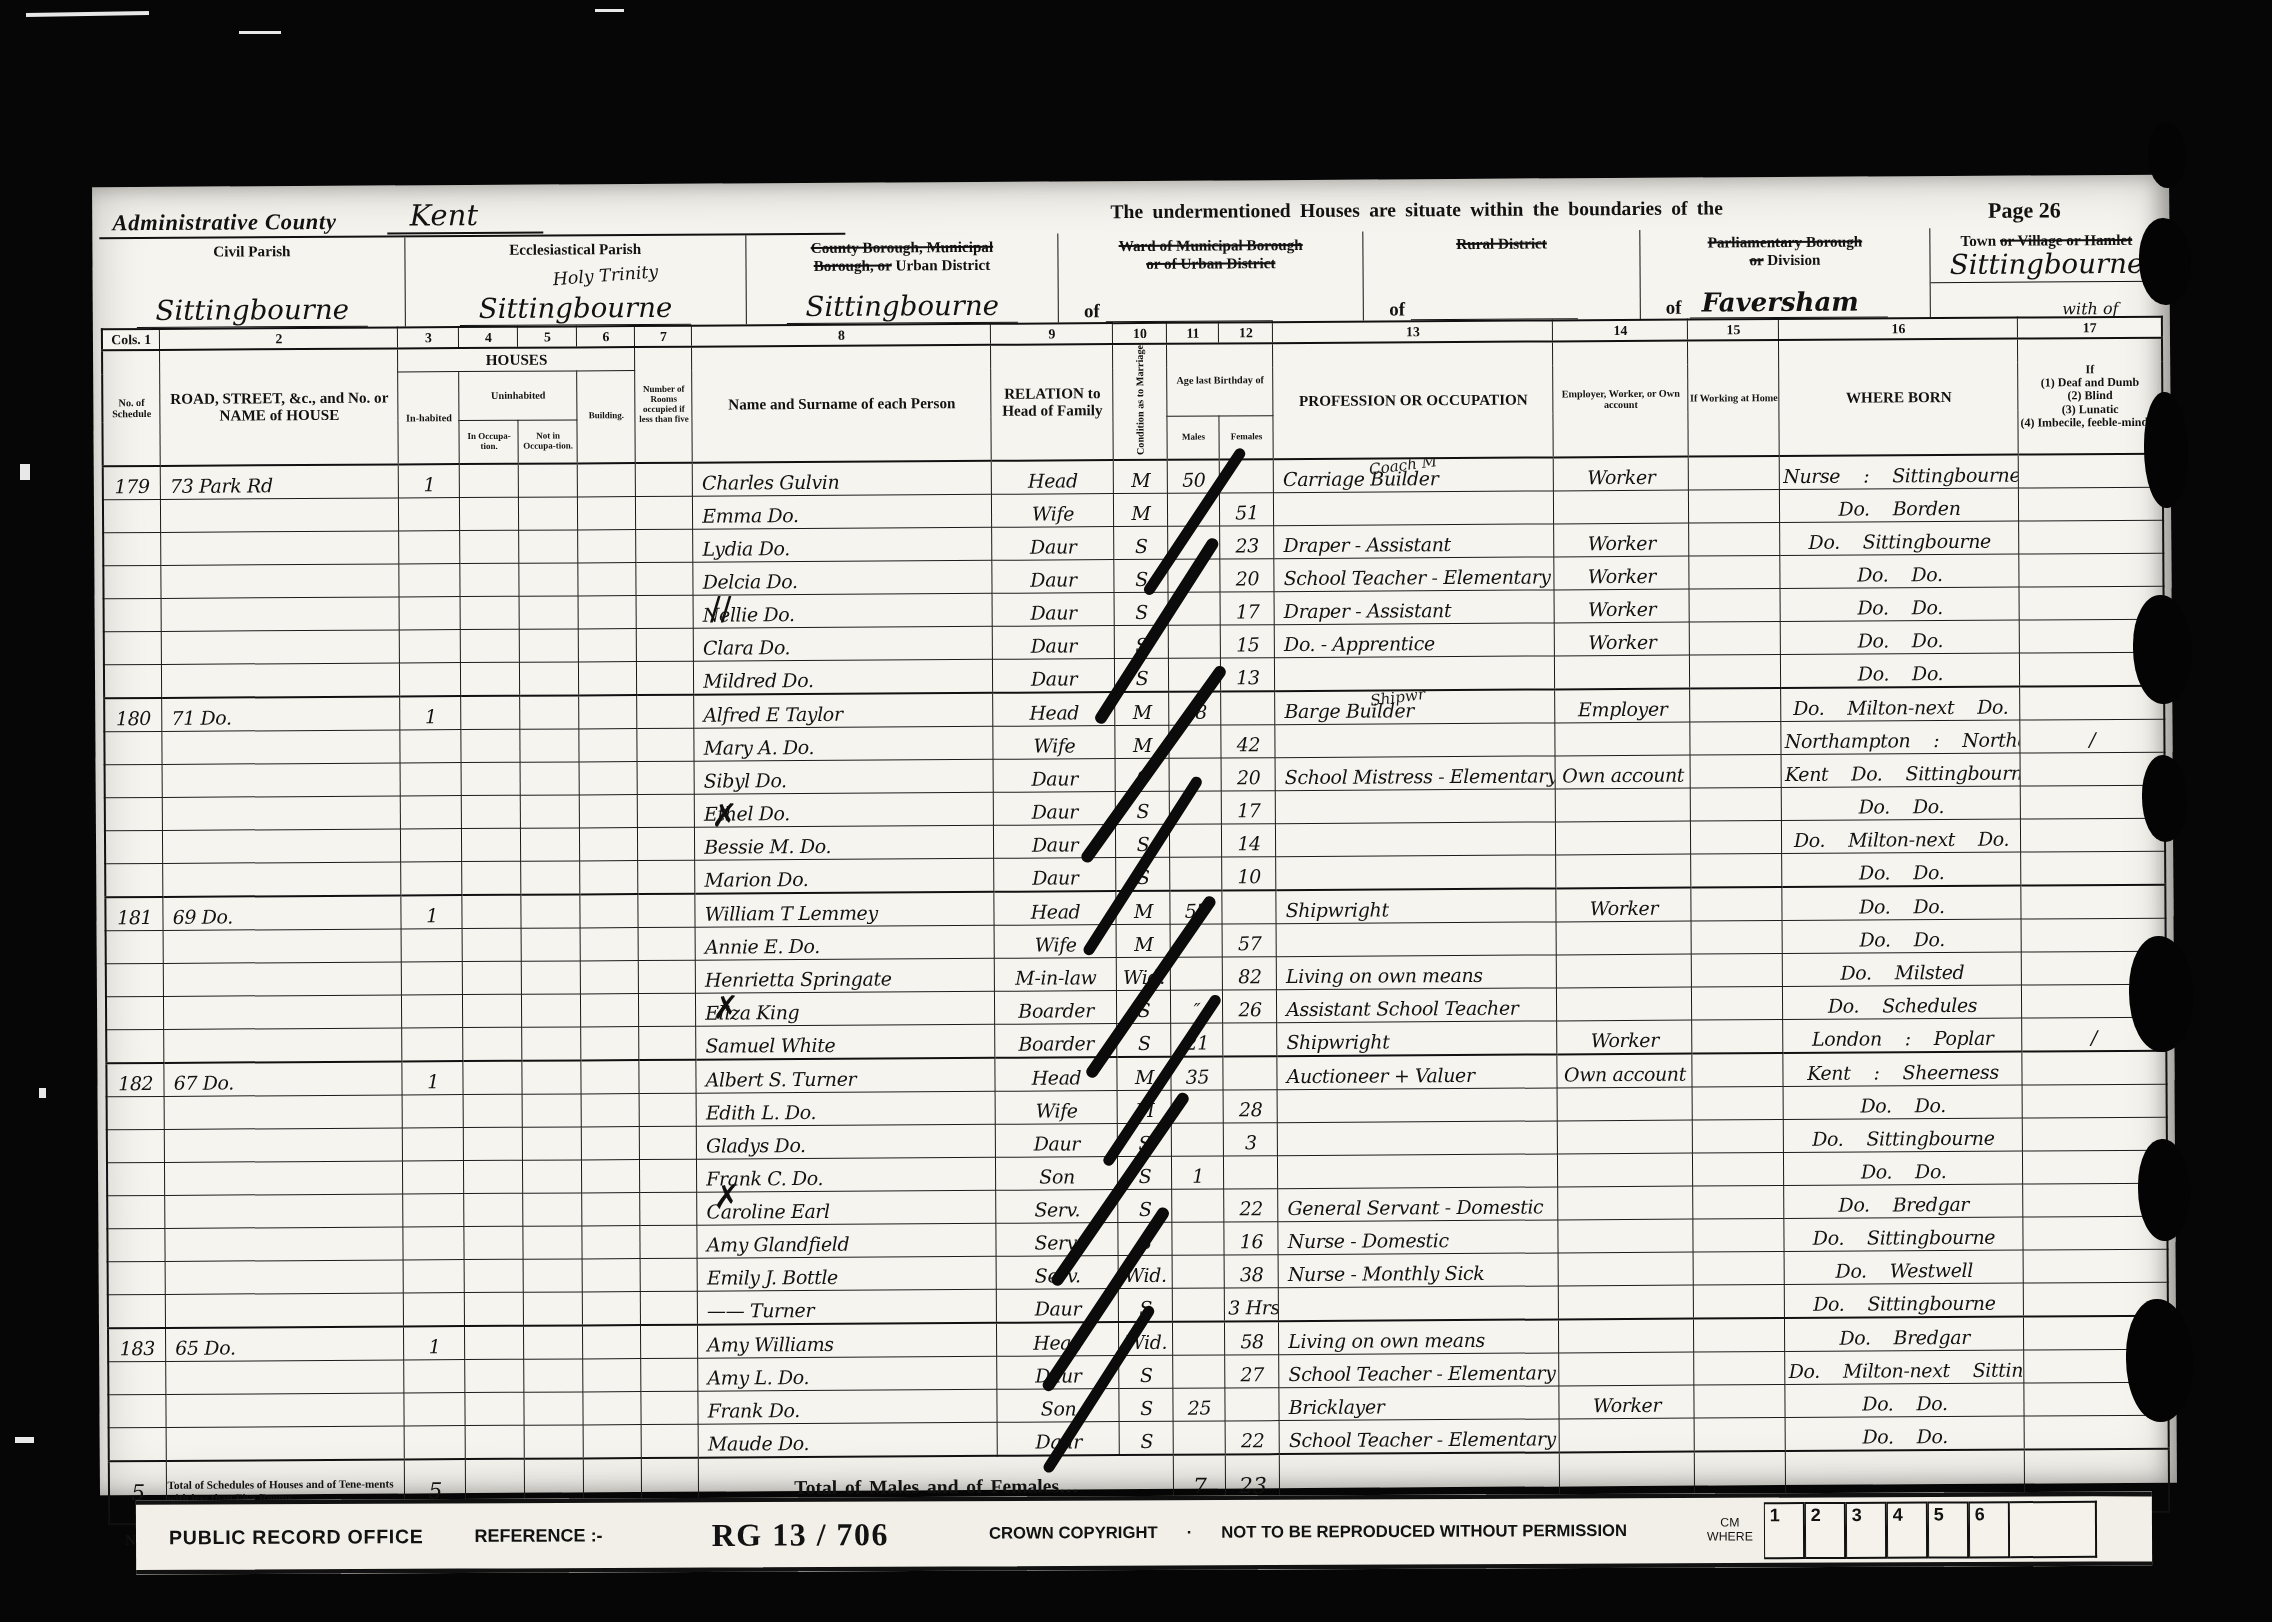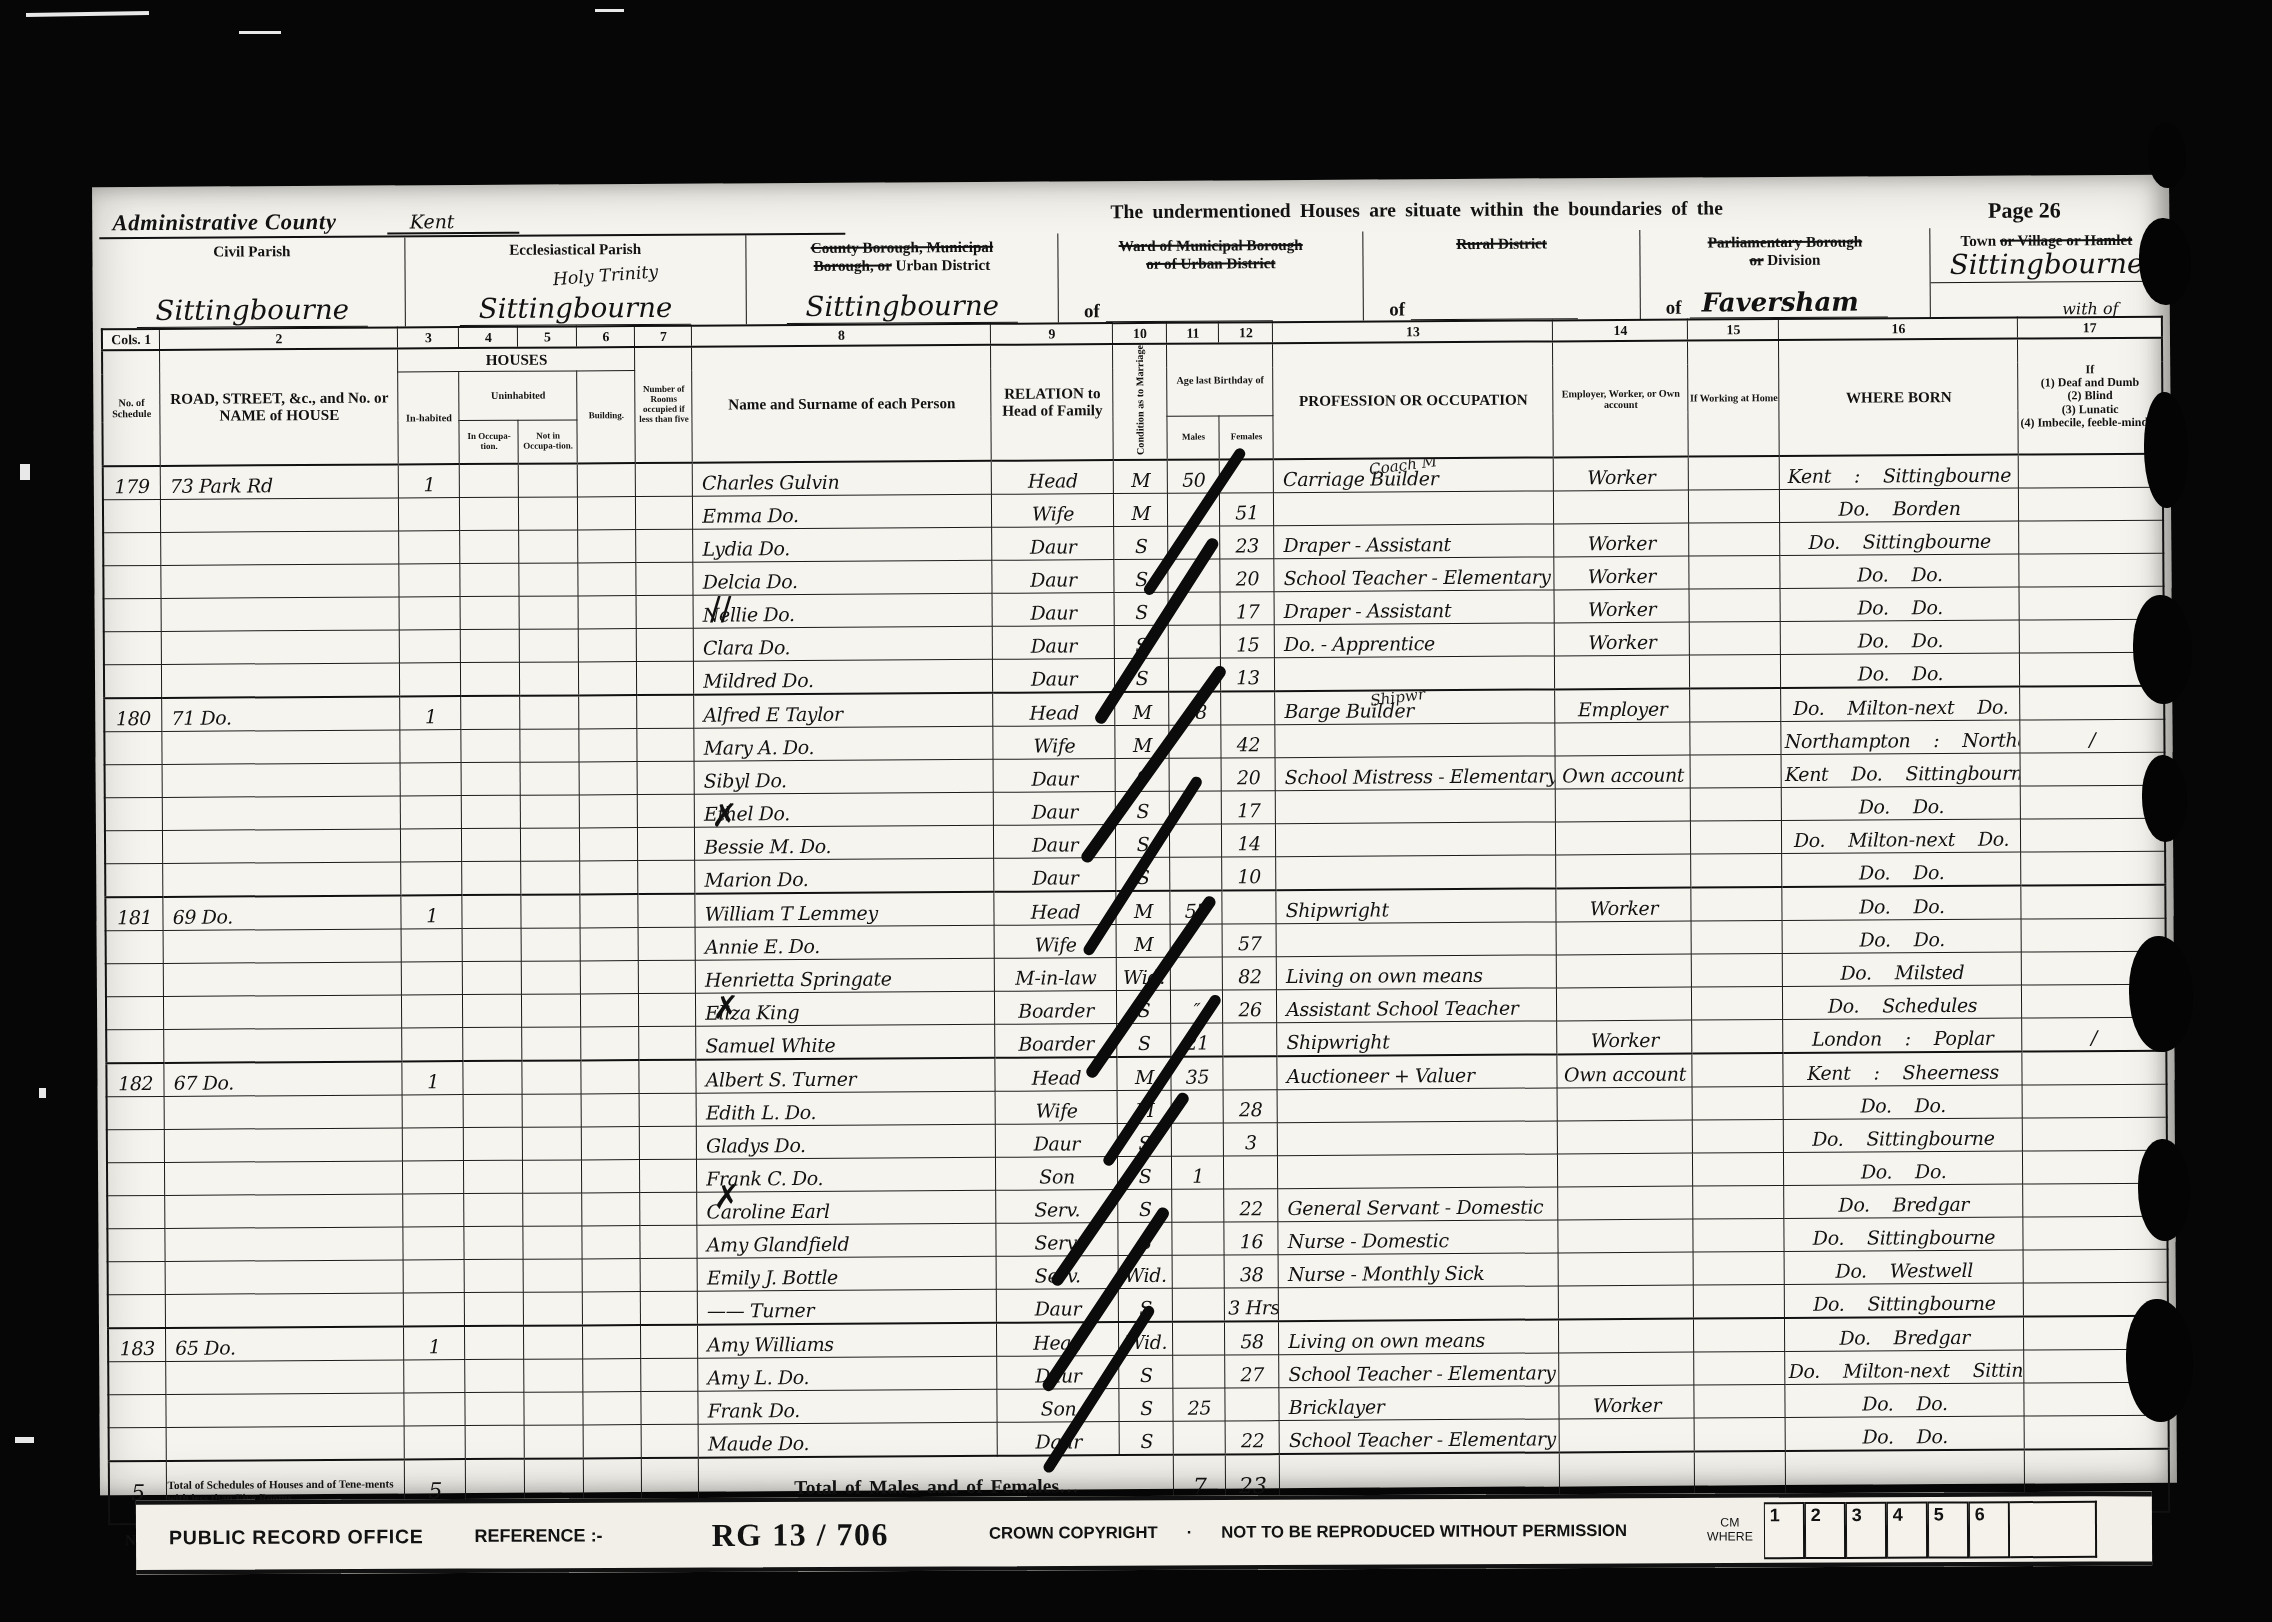--- a/index.html
+++ b/index.html
@@ -10,21 +10,21 @@
   .blob{position:absolute;background:#040404;border-radius:46% 54% 48% 52%;}
   
   .sheet{position:absolute;left:96px;top:181px;width:2077px;height:1308px;background:#f6f4ee;
          transform:rotate(-0.35deg);box-shadow:inset 0 0 51px rgba(0,0,0,.22), inset -10.2px 0 19px rgba(0,0,0,.28);}
   .sheet-inner{position:absolute;inset:0 7.3px 0 7.3px;}
   
   .header-top{display:flex;height:52px;align-items:flex-end;}
   .admin-zone{width:733px;border-bottom:2.9px double #111;display:flex;align-items:flex-end;padding:0 0 1.5px 13px;}
   .admin-label{font-weight:bold;font-style:italic;font-size:22.5px;letter-spacing:0.7px;}
   .hw{font-family:"DejaVu Serif",serif;font-style:italic;}
-  .admin-value{font-size:19px;margin-left:51px;border-bottom:2.2px solid #111;padding:0 65px 0 22px;text-align:center;}
+  .admin-value{font-size:29px;margin-left:51px;border-bottom:2.2px solid #111;padding:0 65px 0 22px;text-align:center;}
   .situate{flex:1;text-align:center;font-weight:bold;font-size:19.6px;padding-bottom:10.2px;word-spacing:4.4px;}
   .page-label{width:174px;text-align:left;font-weight:bold;font-size:22px;padding-bottom:4.4px;}
   .parish-row{display:flex;height:89px;}
   .pbox{border-right:1.5px solid #111;position:relative;display:flex;flex-direction:column;align-items:center;padding-top:4.4px;}
   .pbox:last-child{border-right:none;}
   .pbox .plabel{font-weight:bold;font-size:15.2px;text-align:center;line-height:1.15;}
   .struck{text-decoration:line-through;text-decoration-thickness:2.2px;}
   .pvalue{font-size:27.6px;margin-top:auto;border-bottom:1.5px solid #111;line-height:1.05;padding:0 19px 1.5px 19px;white-space:nowrap;}
   .pvalue.small-gap{margin-top:1.5px;}
   .pnote-small{font-size:17.4px;position:absolute;top:29px;right:87px;transform:rotate(-4deg);}
@@ -277,21 +277,21 @@
                 <span class="pencil-note">Coach M</span>
                 <span class="hwc">Carriage Builder</span>
               </td>
               <td class="c-emp">
                 <span class="hwc">Worker</span>
               </td>
               <td class="c-home">
                 <span class="hwc"></span>
               </td>
               <td class="c-born">
-                <span class="hwc">Kent : Sittingbourne</span>
+                <span class="hwc">Nurse : Sittingbourne</span>
               </td>
               <td class="c-inf">
                 <span class="hwc"></span>
               </td>
             </tr>
             <tr>
               <td class="c-sch">
                 <span class="hwc"></span>
               </td>
               <td class="c-road">

